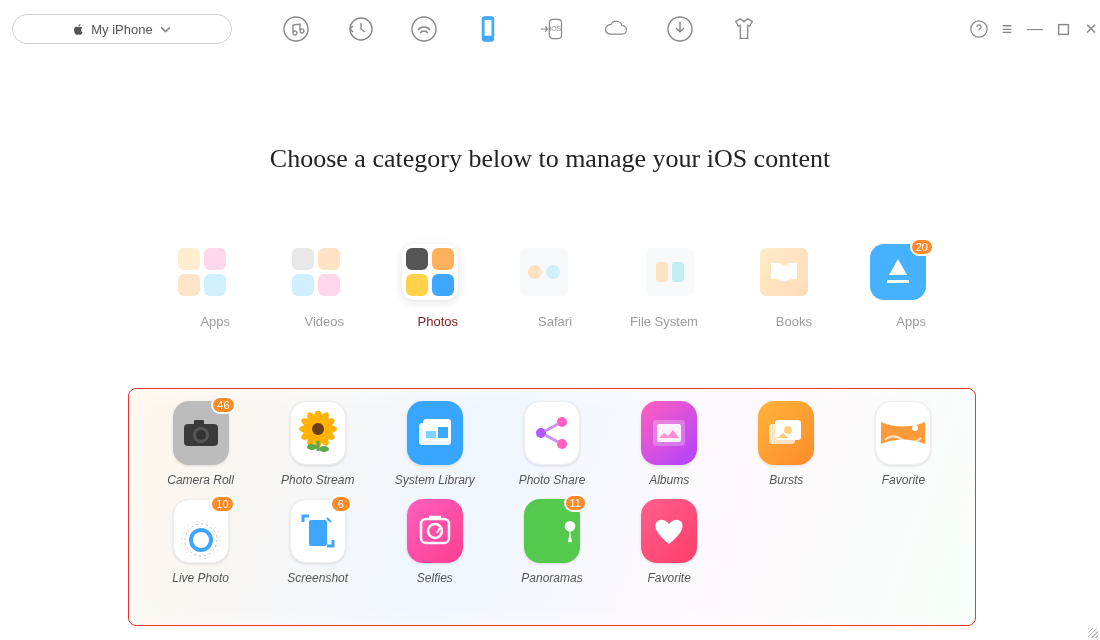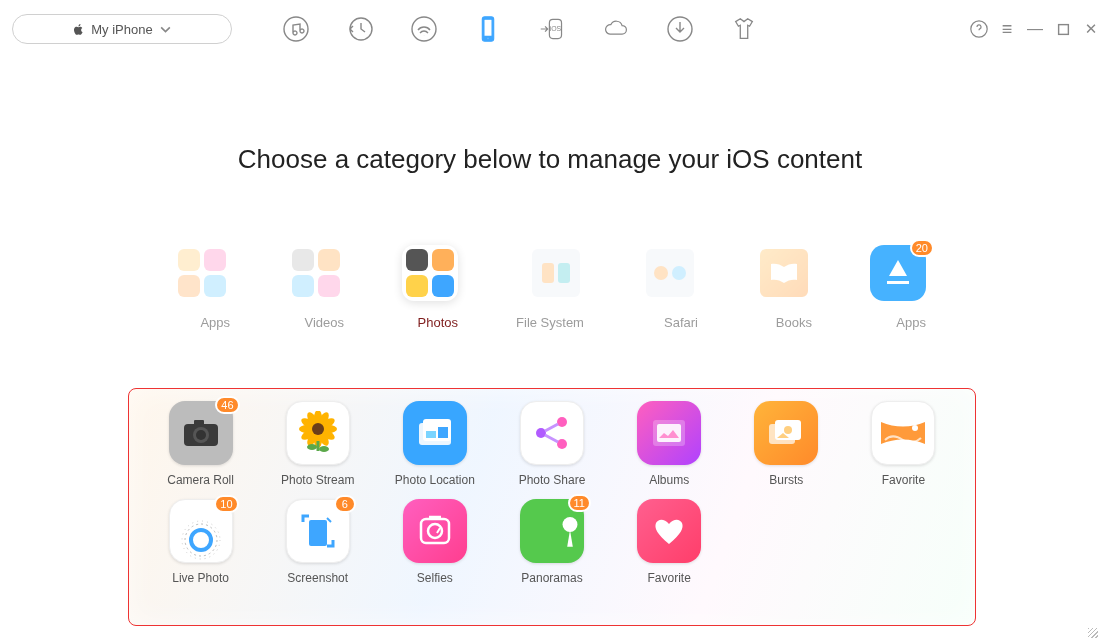--- a/index.html
+++ b/index.html
@@ -8,37 +8,37 @@
     .device-dd { display:flex; align-items:center; justify-content:center; gap:6px; border:1px solid #d0d0d0; border-radius:16px; height:30px; width:220px; font-size:13px; color:#555; cursor:pointer;}
     .device-dd svg { width:13px; height:13px; }
     .tb-icons { display:flex; align-items:center; gap:36px; margin-left:40px; }
     .tb-icon { width:28px; height:28px; display:flex; align-items:center; justify-content:center; color:#888; cursor:pointer; }
     .tb-icon.active { color:#3ea6ff; }
     .tb-icon svg { width:26px; height:26px; stroke:currentColor; fill:none; stroke-width:1.4; }
     .tb-icon.active svg { fill:#3ea6ff; stroke:#3ea6ff; }
     .winctrl { margin-left:auto; display:flex; align-items:center; gap:10px; color:#888; }
     .winctrl span { cursor:pointer; font-size:14px; display:inline-flex; align-items:center; justify-content:center; width:18px; height:18px;}
     .winctrl .help svg { width:20px; height:20px; stroke:#888; fill:none; stroke-width:1.5;}
-    h1.title { text-align:center; font-size:26px; font-weight:400; margin-top:90px; color:#222;}
+    h1.title { text-align:center; font-size:26px; font-weight:400; margin-top:90px; color:#222;font-family:Liberation Serif, serif;}
     .cats { display:flex; justify-content:center; gap:58px; margin-top:70px; }
     .cat { display:flex; flex-direction:column; align-items:flex-end; gap:14px; cursor:pointer; position:relative; }
     .cat .tile { width:56px; height:56px; border-radius:12px; display:grid; grid-template-columns:1fr 1fr; grid-template-rows:1fr 1fr; gap:4px; padding:4px; background:#fff; }
     .cat.dim .tile { opacity:.35; }
     .cat .mini { border-radius:6px; }
     .cat .label { font-size:13px; color:#9c9c9c; }
     .cat.selected .label { color:#7f1d1d; }
     .cat.selected::after { content:""; position:absolute; bottom:-36px; left:50%; transform:translateX(-50%); width:0;height:0;border-left:10px solid transparent;border-right:10px solid transparent;border-bottom:10px solid #fff;}
     .apps-badge-wrap { position:relative; width:56px; height:56px; }
     .apps-badge-wrap .apps-tile { width:56px; height:56px; border-radius:14px; background:#46b2ff; display:flex; align-items:center; justify-content:center; }
     .badge { position:absolute; top:-6px; right:-8px; min-width:22px; height:18px; padding:0 4px; background:#ff8a2a; color:#fff; border-radius:9px; font-size:11px; display:flex; align-items:center; justify-content:center; border:2px solid #fff;}
     .photo-panel { position:absolute; left:128px; top:388px; width:848px; height:238px; border:1.5px solid #e33; border-radius:8px; background: linear-gradient(110deg, rgba(255,230,200,.35), rgba(210,230,255,.35) 40%, rgba(255,240,250,.4) 70%, rgba(230,255,240,.35)); padding:12px 18px; box-shadow: inset 0 0 30px rgba(255,255,255,.6);}
     .photo-grid { display:grid; grid-template-columns: repeat(7, 1fr); column-gap:10px; row-gap:12px; }
     .photo-item { display:flex; flex-direction:column; align-items:center; gap:8px; cursor:pointer; position:relative;}
-    .photo-tile { width:64px; height:64px; border-radius:16px; display:flex; align-items:center; justify-content:center; position:relative; box-shadow: 0 1px 3px rgba(0,0,0,.12);}
-    .photo-item .plabel { font-size:12px; color:#555; white-space:nowrap;}
+    .photo-tile { width:56px; height:64px; border-radius:16px; display:flex; align-items:center; justify-content:center; position:relative; box-shadow: 0 1px 3px rgba(0,0,0,.12);}
+    .photo-item .plabel { font-size:12px; color:#555; white-space:nowrap;font-style:italic;}
     .pbadge { position:absolute; top:-5px; right:-7px; min-width:22px; height:18px; padding:0 4px; background:#ff8a2a; color:#fff; border-radius:9px; font-size:11px; display:flex; align-items:center; justify-content:center; border:2px solid #fff;}
     .resize-grip { position:absolute; right:2px; bottom:2px; width:10px;height:10px; background: repeating-linear-gradient(135deg,#bbb 0 1px, transparent 1px 3px);} 
   </style>
 </head>
 <body>
 
 <div class="toolbar">
   <div class="device-dd">
     <svg viewBox="0 0 16 16" fill="#555">
         <path d="M11.2 8.5c0-1.6 1.3-2.4 1.4-2.5-0.8-1.1-2-1.3-2.4-1.3-1 0-1.9.6-2.4.6s-1.3-.6-2.1-.6c-1.1 0-2.1.6-2.7 1.6-1.2 2-0.3 5 0.8 6.6.6.8 1.2 1.7 2.1 1.6.8 0 1.1-.5 2.1-.5s1.3.5 2.1.5 1.4-.8 2-1.6c.6-.9.9-1.8.9-1.8 0 0-1.8-.7-1.8-2.6zM9.8 3.3c.4-.5.7-1.2.6-2-0.6 0-1.4.4-1.8 1-.4.4-.7 1.2-.6 1.9.7 0 1.4-.4 1.8-.9z"></path>
@@ -141,35 +141,35 @@
     <div class="tile" style="box-shadow:0 2px 10px rgba(0,0,0,.12);">
         <div class="mini" style="background:#555"></div>
         <div class="mini" style="background:#ffb05a"></div>
         <div class="mini" style="background:#ffd24a"></div>
         <div class="mini" style="background:#3ea6ff"></div>
       </div>
     <span class="label">Photos</span>
   </div>
   <div class="cat dim">
     <div class="tile" style="grid-template-columns:1fr;grid-template-rows:1fr;">
+        <div class="mini" style="background:#e9eef5; display:flex;align-items:center;justify-content:center;gap:4px;">
+          <span style="width:14px;height:14px;border-radius:50%;background:#ffb05a;"></span>
+          <span style="width:14px;height:14px;border-radius:50%;background:#7ad4ff;"></span>
+        </div>
+      </div>
+    <span class="label">Safari</span>
+  </div>
+  <div class="cat dim">
+    <div class="tile" style="grid-template-columns:1fr;grid-template-rows:1fr;">
         <div class="mini" style="background:#e9eef5;display:flex;align-items:center;justify-content:center;gap:4px;">
           <span style="width:12px;height:20px;border-radius:3px;background:#ffb05a;"></span>
           <span style="width:12px;height:20px;border-radius:3px;background:#5ad0d8;"></span>
         </div>
       </div>
     <span class="label">File System</span>
-  </div>
-  <div class="cat dim">
-    <div class="tile" style="grid-template-columns:1fr;grid-template-rows:1fr;">
-        <div class="mini" style="background:#e9eef5; display:flex;align-items:center;justify-content:center;gap:4px;">
-          <span style="width:14px;height:14px;border-radius:50%;background:#ffb05a;"></span>
-          <span style="width:14px;height:14px;border-radius:50%;background:#7ad4ff;"></span>
-        </div>
-      </div>
-    <span class="label">Safari</span>
   </div>
   <div class="cat dim">
     <div class="tile" style="grid-template-columns:1fr;grid-template-rows:1fr;">
         <div class="mini" style="background:linear-gradient(135deg,#ffc766,#ff9a3a);display:flex;align-items:center;justify-content:center;">
           <svg width="30" height="22" viewBox="0 0 30 22" fill="#fff">
             <path d="M2 2c4-1 9 0 13 3 4-3 9-4 13-3v16c-4-1-9 0-13 3-4-3-9-4-13-3z"></path>
           </svg>
         </div>
       </div>
     <span class="label">Books</span>
@@ -228,21 +228,21 @@
       </div>
       <div class="photo-item">
         <div class="photo-tile" style="background: rgb(56, 166, 255);">
           <svg width="38" height="32" viewBox="0 0 38 32">
             <rect x="3" y="6" width="32" height="22" rx="3" fill="#fff" opacity=".9"></rect>
             <rect x="7" y="2" width="28" height="22" rx="3" fill="#fff"></rect>
             <rect x="10" y="14" width="10" height="7" fill="#7ad4ff"></rect>
             <rect x="22" y="10" width="10" height="11" fill="#3ea6ff"></rect>
           </svg>
         </div>
-        <span class="plabel">Photo Location</span>
+        <span class="plabel">System Library</span>
       </div>
       <div class="photo-item">
         <div class="photo-tile" style="background: rgb(255, 255, 255); border: 1px solid rgb(238, 238, 238);">
           <svg width="40" height="36" viewBox="0 0 40 36" fill="none">
             <circle cx="9" cy="18" r="5" fill="#b15bff"></circle>
             <circle cx="30" cy="7" r="5" fill="#ff5fbf"></circle>
             <circle cx="30" cy="29" r="5" fill="#ff5fbf"></circle>
             <path d="M13 16l13-7M13 20l13 7" stroke="#c792ff" stroke-width="3"></path>
           </svg>
         </div>

